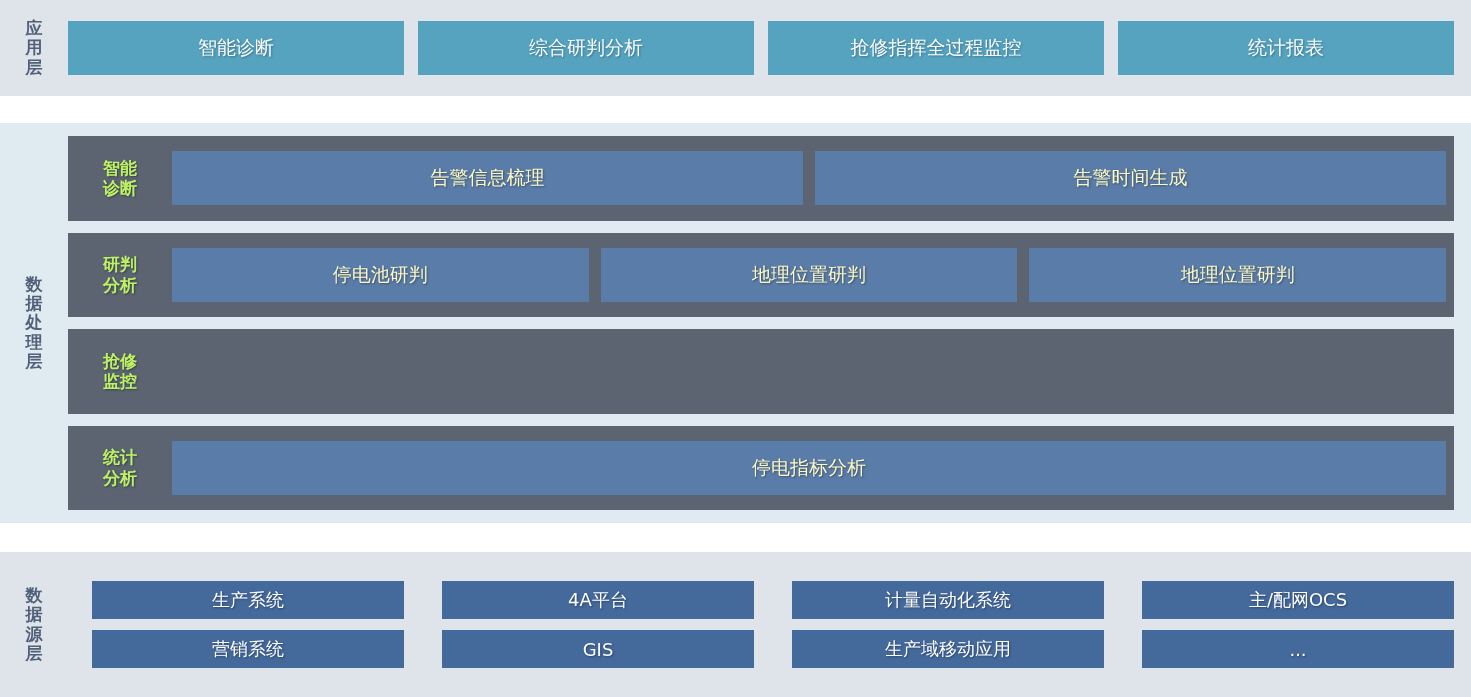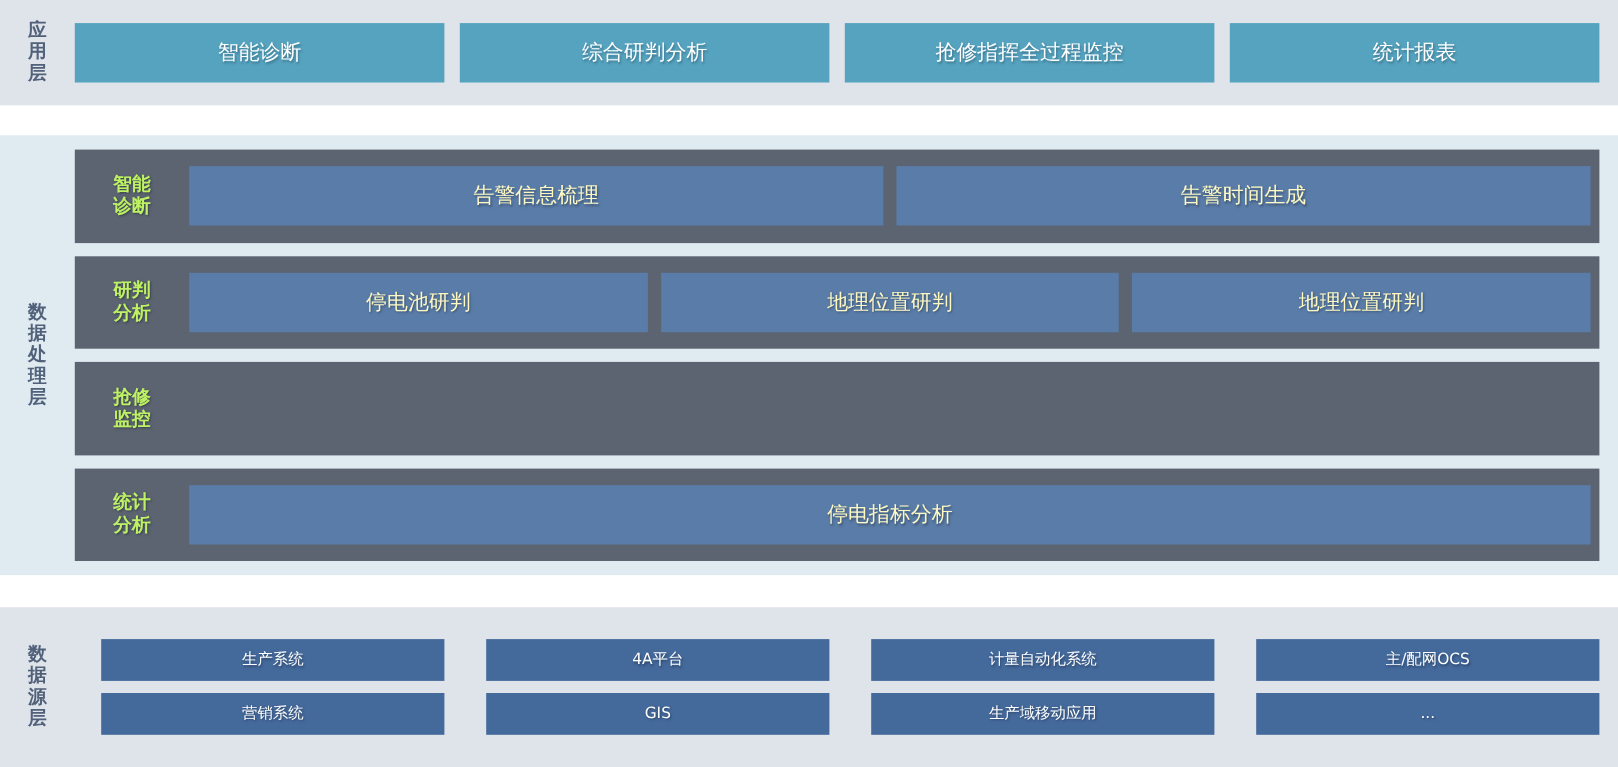--- a/index.html
+++ b/index.html
@@ -157,21 +157,21 @@
   .src-row {
     display: flex;
     flex-direction: row;
     gap: 14px;
     height: 38px;
   }
   .src-box {
     flex: 1 1 0;
     background: #44699b;
     color: #ffffff;
-    font-size: 14px;
+    font-size: 18px;
     display: flex;
     align-items: center;
     justify-content: center;
     text-shadow: 1px 1px 2px rgba(20,35,60,0.5);
     margin-left: 24px;
   }
 </style>
 </head>
 <body>
 

